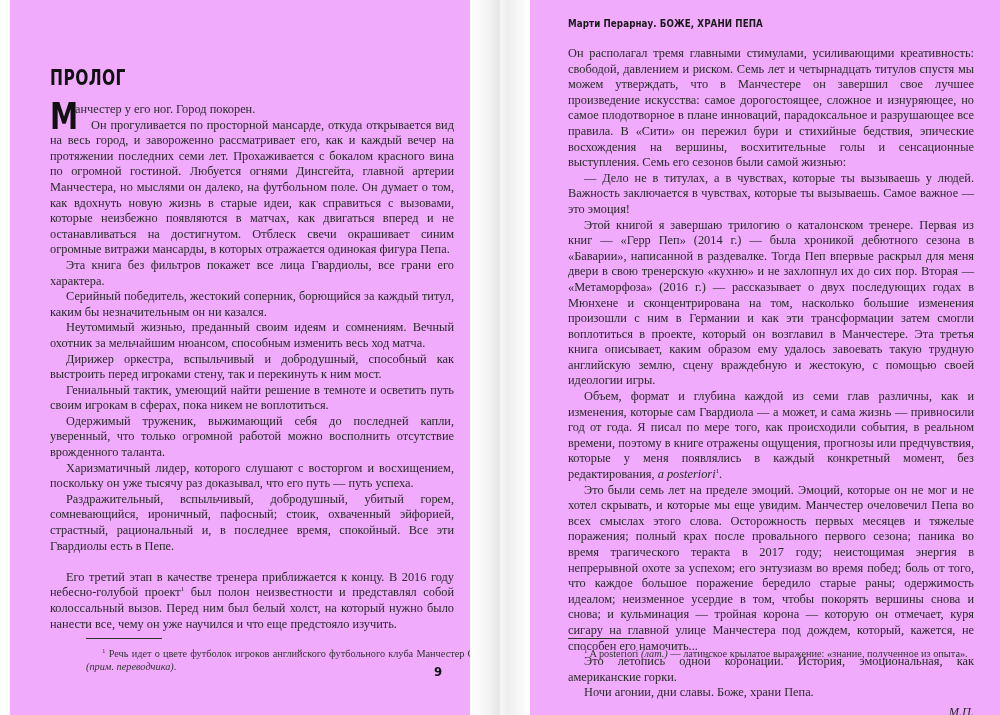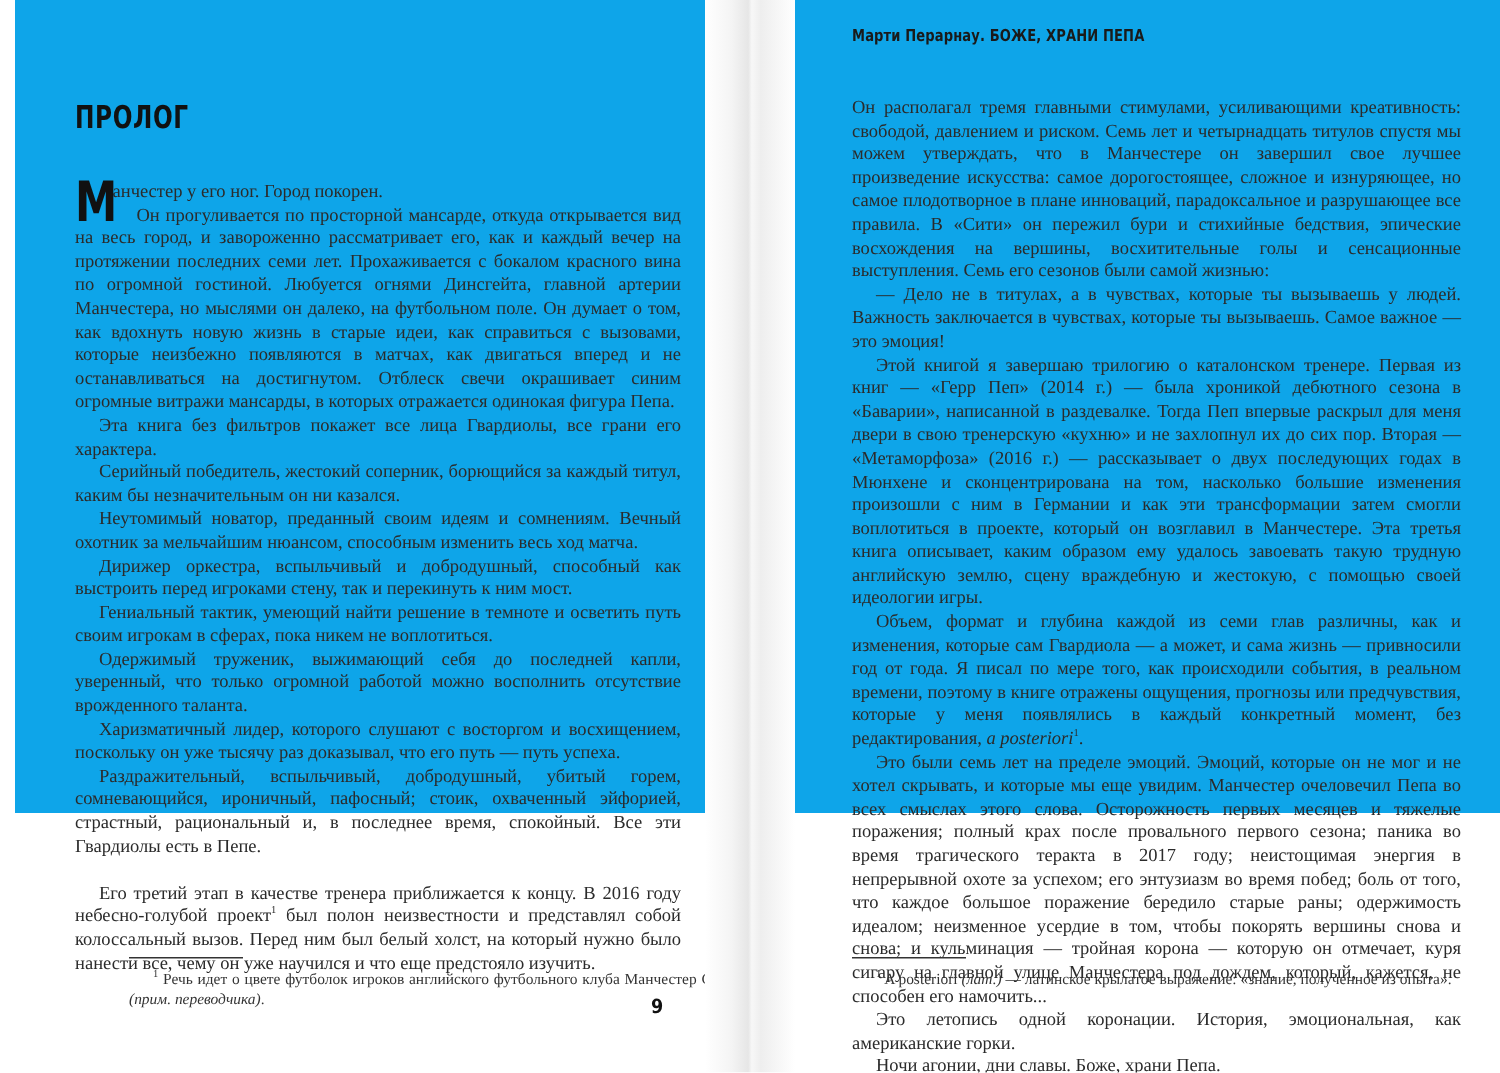--- a/index.html
+++ b/index.html
@@ -1,31 +1,31 @@
 <!DOCTYPE html>
 <html><head>
 <meta charset="utf-8">
 <style>
   html, body { margin:0; padding:0; }
   body { width:1000px; height:715px; background:#ffffff; position:relative; overflow:hidden;
          font-family:"Liberation Serif","DejaVu Serif",serif; color:#2a2a2a; }
-  .page { position:absolute; top:0; height:542px; background:#0ea5e9; }
+  .page { position:absolute; top:0; height:715px; background:#f0abfc; }
   .page-left { left:10px; width:470px; }
   .page-right { left:530px; width:470px; }
   .gutter { position:absolute; left:470px; top:0; width:60px; height:715px;
             background:linear-gradient(to right,#ffffff 0%,#f4f4f4 30%,#e6e6e6 48%,#f7f7f7 52%,#eeeeee 62%,#ffffff 100%); }
   .running-head { position:absolute; left:38px; top:17px; font-family:"DejaVu Sans Condensed","DejaVu Sans",sans-serif;
                   font-weight:bold; font-size:11px; color:#1a1a1a; letter-spacing:0.1px; transform:scaleX(0.88); transform-origin:left; }
   .chapter-title { position:absolute; left:40px; top:66px; font-family:"DejaVu Sans Condensed","DejaVu Sans",sans-serif;
                    font-weight:bold; font-size:21px; color:#111; letter-spacing:0.5px; transform:scaleX(0.82); transform-origin:left; }
   .text-block { position:absolute; font-size:12.35px; line-height:15.6px; text-align:justify; color:#2b2b2b; }
   .left-text { left:40px; top:102px; width:404px; }
   .right-text { left:38px; top:46px; width:406px; }
   .text-block p { margin:0; text-indent:16px; }
-  .text-block p.noindent { text-indent:0;margin-top:18px; }
+  .text-block p.noindent { text-indent:0; }
   .dropcap { float:left; font-family:"DejaVu Sans Condensed","DejaVu Sans",sans-serif; font-weight:bold;
              font-size:37px; line-height:28px; margin:1px 3px 0 0; color:#111; transform:scaleX(0.85); transform-origin:left; width:22px; }
   .gap { height:15.6px; }
   .signature { text-align:right; font-style:italic; text-indent:0 !important; margin-top:4px !important; }
   .footnote-rule { width:76px; border-top:1px solid #333; margin:14px 0 8px 0; }
   .footnote { font-size:10.3px; line-height:13px; text-align:justify; color:#333; text-indent:16px; margin:0; }
   .footnote i { font-style:italic; }
   sup { font-size:7px; line-height:0; vertical-align:super; }
   .left-footnote { position:absolute; left:40px; top:624px; width:404px;margin-left:36px; }
   .right-footnote { position:absolute; left:38px; top:624px; width:406px; }
@@ -36,21 +36,21 @@
 <body>
 
 <div class="page page-left">
   <div class="chapter-title">ПРОЛОГ</div>
 
   <div class="text-block left-text">
     <p class="noindent"><span class="dropcap">М</span><span>анчестер у его ног. Город покорен.</span></p>
     <p>Он прогуливается по просторной мансарде, откуда открывается вид на весь город, и завороженно рассматривает его, как и каждый вечер на протяжении последних семи лет. Прохаживается с бокалом красного вина по огромной гостиной. Любуется огнями Динсгейта, главной артерии Манчестера, но мыслями он далеко, на футбольном поле. Он думает о том, как вдохнуть новую жизнь в старые идеи, как справиться с вызовами, которые неизбежно появляются в матчах, как двигаться вперед и не останавливаться на достигнутом. Отблеск свечи окрашивает синим огромные витражи мансарды, в которых отражается одинокая фигура Пепа.</p>
     <p>Эта книга без фильтров покажет все лица Гвардиолы, все грани его характера.</p>
     <p>Серийный победитель, жестокий соперник, борющийся за каждый титул, каким бы незначительным он ни казался.</p>
-    <p>Неутомимый новатор, преданный своим идеям и сомнениям. Вечный охотник за мельчайшим нюансом, способным изменить весь ход матча.</p>
+    <p>Неутомимый жизнью, преданный своим идеям и сомнениям. Вечный охотник за мельчайшим нюансом, способным изменить весь ход матча.</p>
     <p>Дирижер оркестра, вспыльчивый и добродушный, способный как выстроить перед игроками стену, так и перекинуть к ним мост.</p>
     <p>Гениальный тактик, умеющий найти решение в темноте и осветить путь своим игрокам в сферах, пока никем не воплотиться.</p>
     <p>Одержимый труженик, выжимающий себя до последней капли, уверенный, что только огромной работой можно восполнить отсутствие врожденного таланта.</p>
     <p>Харизматичный лидер, которого слушают с восторгом и восхищением, поскольку он уже тысячу раз доказывал, что его путь — путь успеха.</p>
     <p>Раздражительный, вспыльчивый, добродушный, убитый горем, сомневающийся, ироничный, пафосный; стоик, охваченный эйфорией, страстный, рациональный и, в последнее время, спокойный. Все эти Гвардиолы есть в Пепе.</p>
     <div class="gap"></div>
     <p><span>Его третий этап в качестве тренера приближается к концу. В 2016 году небесно-голубой проект</span><sup>1</sup><span> был полон неизвестности и представлял собой колоссальный вызов. Перед ним был белый холст, на который нужно было нанести все, чему он уже научился и что еще предстояло изучить.</span></p>
   </div>
 
   <div class="left-footnote">

